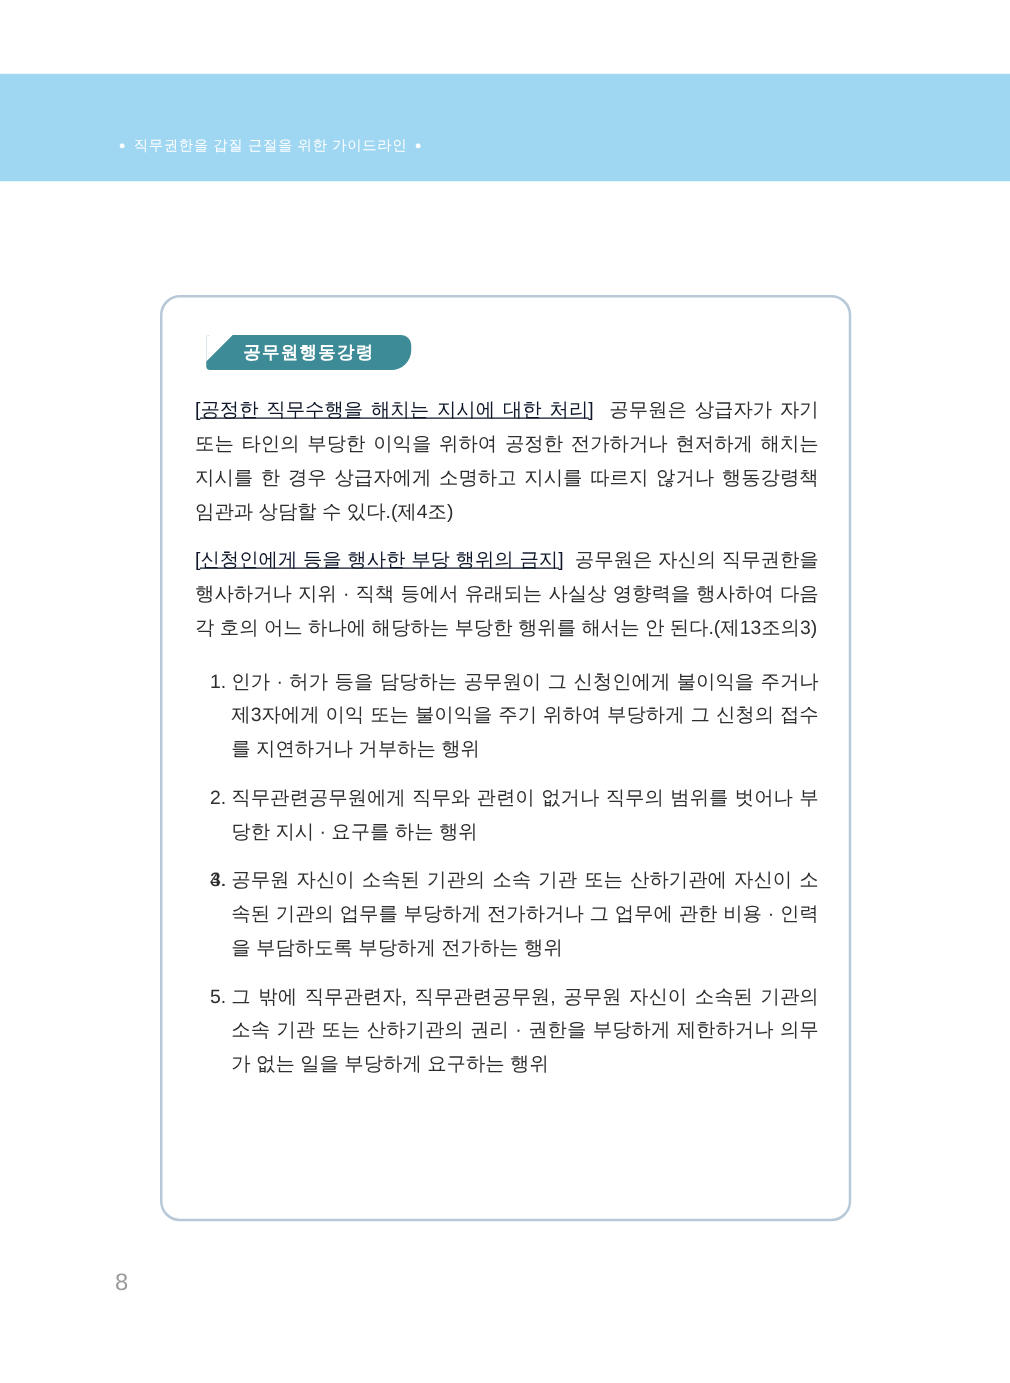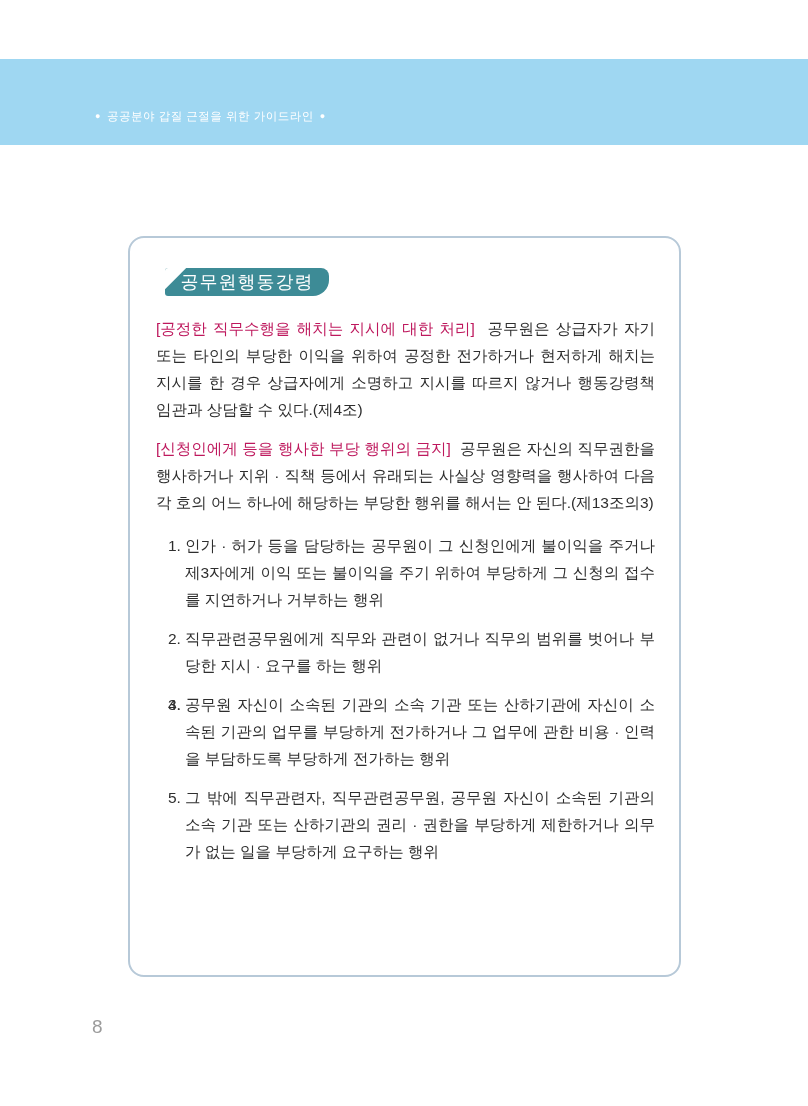--- a/index.html
+++ b/index.html
@@ -28,52 +28,52 @@
     border:2px solid #b7c9d8; border-radius:16px;
     background:#ffffff;
     padding:30px 24px 0 26px;
   }
 
   
   .badge {
     position:relative; margin-left:9px; margin-bottom:19px;
     width:164px; height:28px; box-sizing:border-box;
     background:#3d8b96; color:#ffffff;
-    font-size:18px; font-weight:normal; letter-spacing:1px;
+    font-size:14px; font-weight:bold; letter-spacing:1px;
     display:flex; align-items:center; justify-content:center;
     border-radius:3px 8px 16px 3px;
     overflow:hidden;
   }
   .badge::before {
     content:""; position:absolute; top:-15px; left:-15px;
     width:30px; height:30px; background:#ffffff;
     transform:rotate(45deg);
   }
 
   .body-text { color:#2e2e2e; font-size:15.5px; line-height:27px; }
 
   .para { margin:0 0 12px 0; text-align:justify; }
-  .para-heading { color:#be185d; }
+  .para-heading { color:#0f172a;text-decoration:underline; }
 
   .rule-list { list-style:none; margin:16px 0 0 12px; padding:0; }
   .rule-item { position:relative; padding-left:17px; margin-bottom:12px; text-align:justify; }
   .rule-num { position:absolute; left:0; top:0; }
 
   .page-number {
     position:absolute; left:92px; top:1016px;
     color:#9b9b9b; font-size:19px;
   }
 </style>
 </head>
 <body>
 
 <div class="band">
   <div class="band-title">
     <span class="band-dot">●</span>
-    <span>공공분야 갑질 근절을 위한 가이드라인</span>
+    <span>직무권한을 갑질 근절을 위한 가이드라인</span>
     <span class="band-dot">●</span>
   </div>
 </div>
 
 <div class="card">
   <div class="badge">
     <span>공무원행동강령</span>
   </div>
 
   <p class="para body-text">

